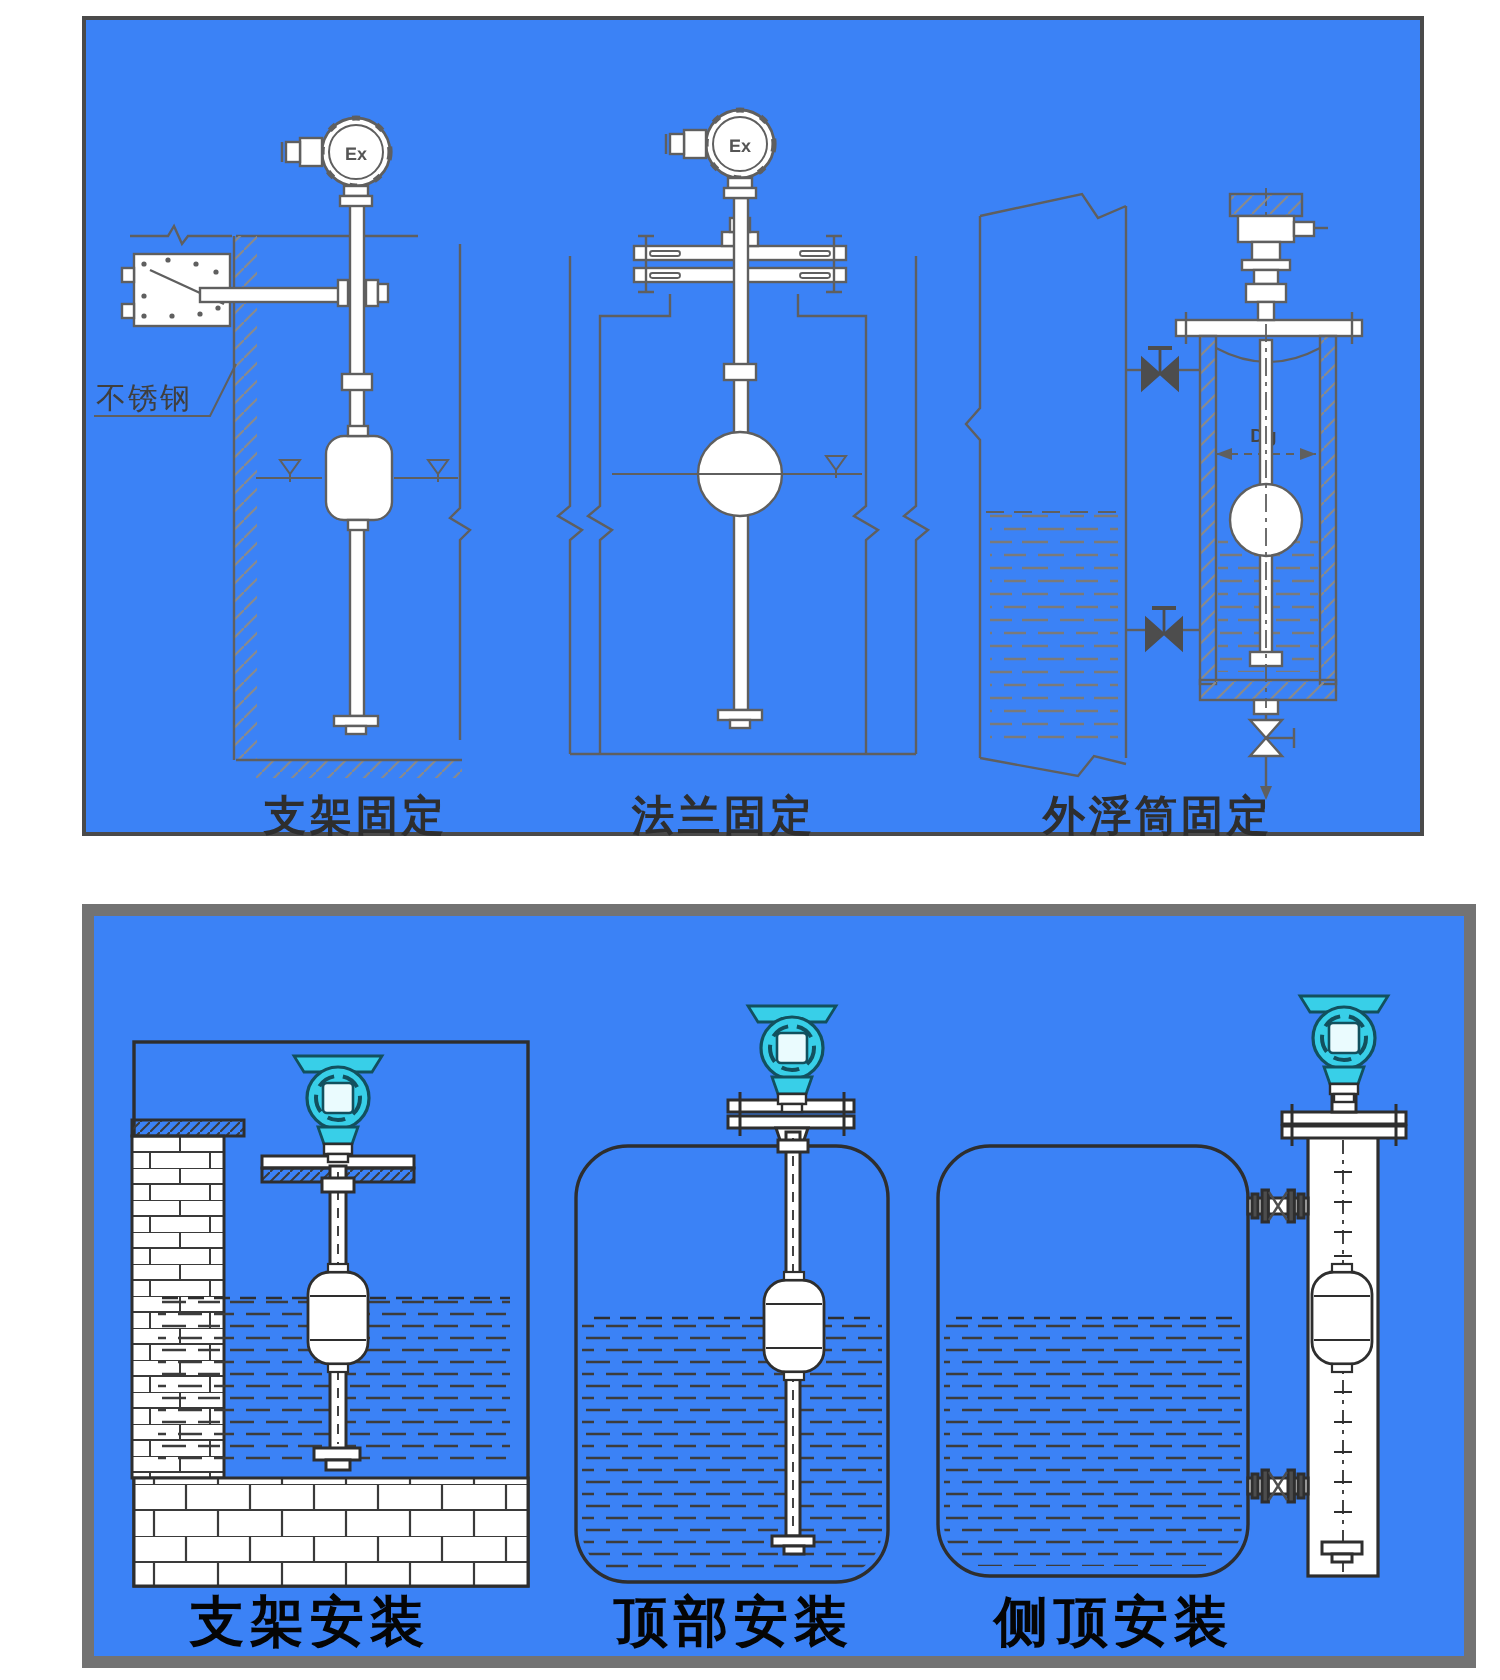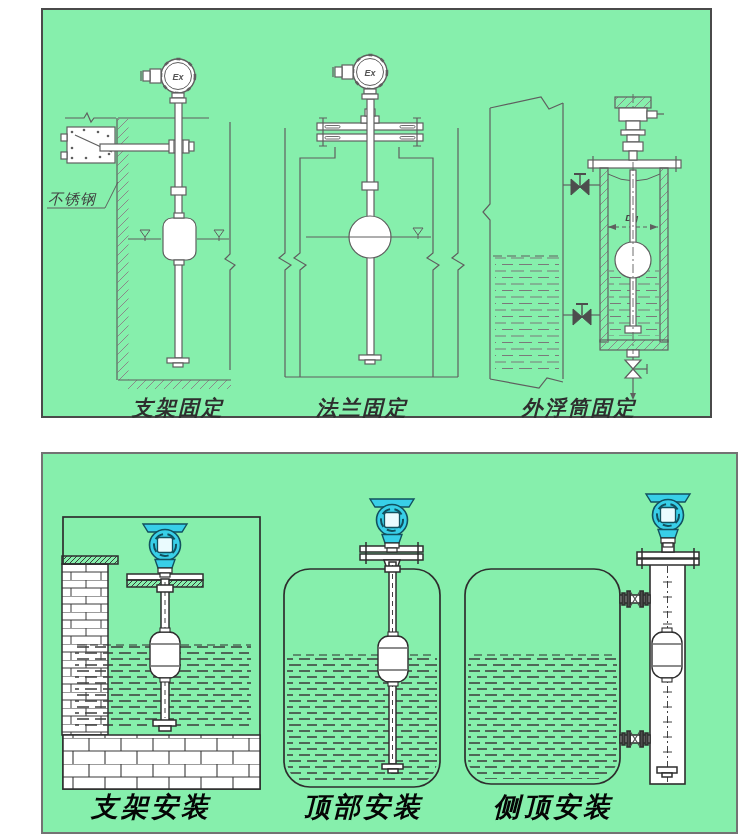--- a/index.html
+++ b/index.html
@@ -1,20 +1,20 @@
 <!DOCTYPE html>
 <html><head>
 <meta charset="utf-8">
 <style>
   html,body{margin:0;padding:0;background:#fff;}
   .page{position:relative;width:750px;height:840px;background:#fff;overflow:hidden;
         font-family:"Liberation Sans","DejaVu Sans",sans-serif;}
-  .panel{position:absolute;background:#86efac;box-sizing:border-box;font-style:italic;}
+  .panel{position:absolute;background:#3b82f6;box-sizing:border-box;}
   .panel.top{left:41px;top:8px;width:671px;height:410px;border:2px solid #4a4a4a;}
-  .panel.bottom{left:41px;top:452px;width:697px;height:382px;border:2px solid #737373;}
+  .panel.bottom{left:41px;top:452px;width:697px;height:382px;border:6px solid #737373;}
   .panel svg{position:absolute;left:-2px;top:-2px;}
   .cap-top{font-size:21px;font-weight:bold;fill:#2e2e2e;letter-spacing:2px;text-anchor:middle;}
   .cap-bot{font-size:27px;font-weight:900;fill:#050505;letter-spacing:3px;text-anchor:middle;}
   .toplabel{font-size:15px;fill:#3f3f3f;letter-spacing:1px;}
   .extext{font-size:9px;font-weight:bold;fill:#555;text-anchor:middle;}
   .dgtext{font-size:9.5px;font-weight:bold;fill:#444;text-anchor:middle;letter-spacing:0.5px;}
 </style>
 </head>
 <body>
 

